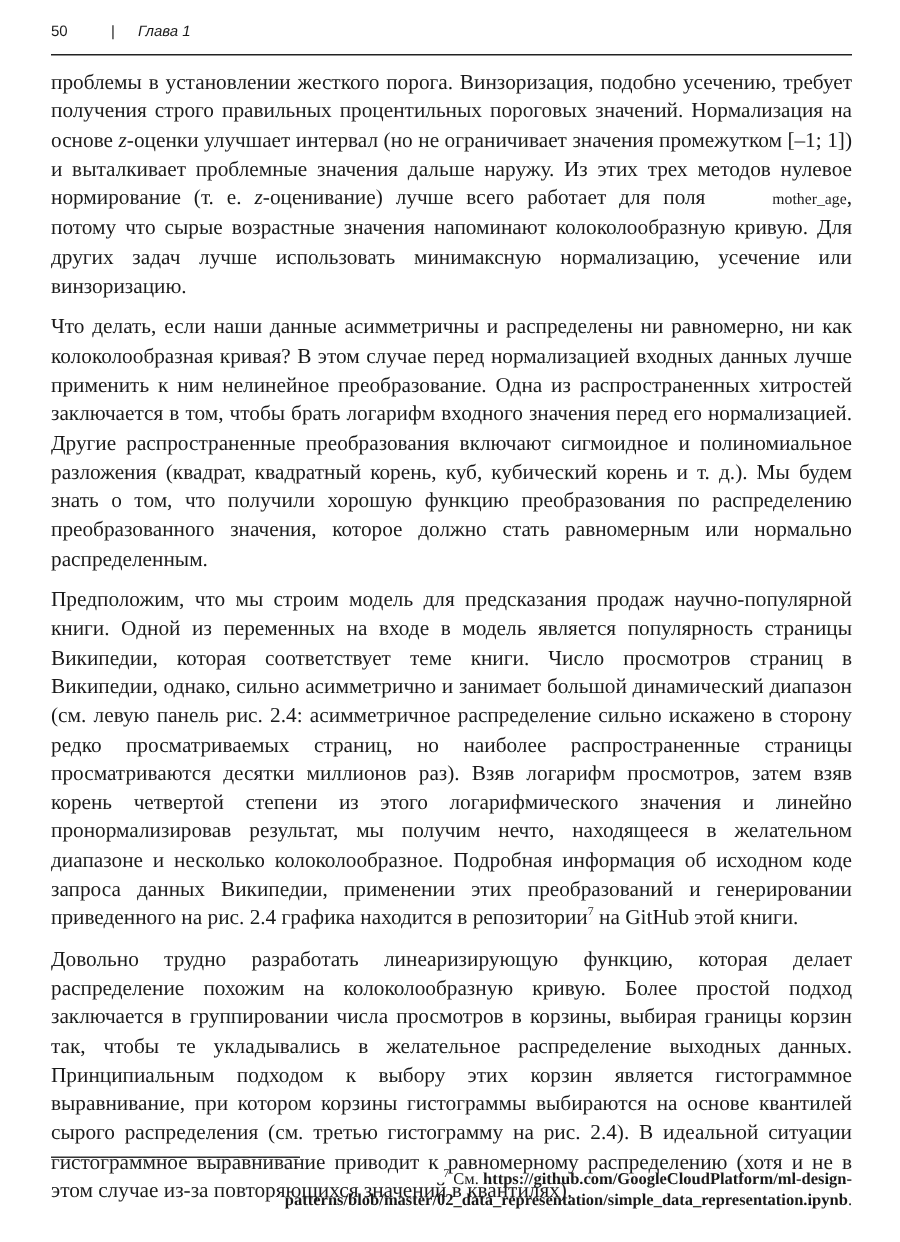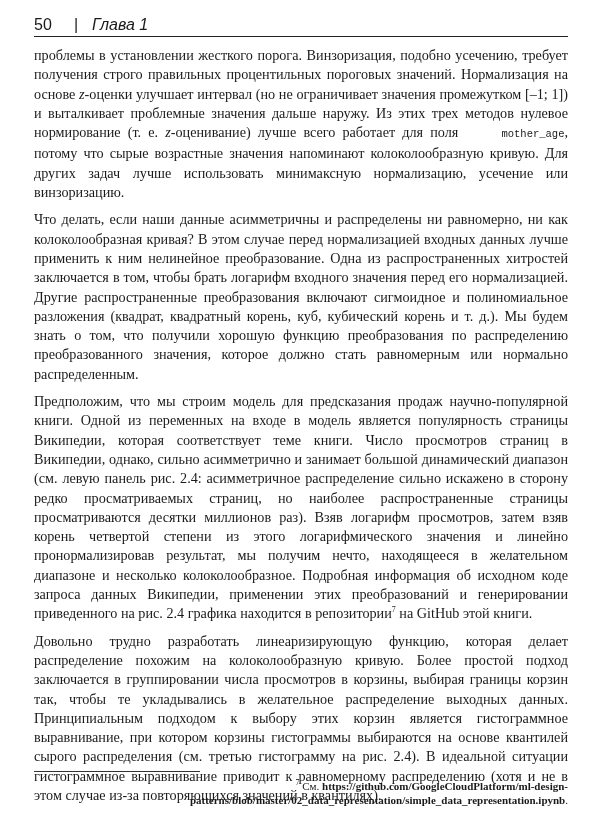--- a/index.html
+++ b/index.html
@@ -1,25 +1,25 @@
 <!DOCTYPE html>
 <html><head>
 <meta charset="utf-8">
 <style>
   html, body { margin:0; padding:0; background:#fff; }
   body { width:600px; height:828px; position:relative; overflow:hidden; color:#1a1a1a; }
   .header { position:absolute; left:34px; top:16px; width:534px; height:20px; border-bottom:1.5px solid #222;
-            font-family:"Liberation Sans", sans-serif; font-size:16px; }
+            font-family:"Liberation Sans", sans-serif; font-size:10px; }
   .header .num { position:absolute; left:0; top:0; }
   .header .sep { position:absolute; left:40px; top:0; }
   .header .chap { position:absolute; left:58px; top:0; font-style:italic; }
   .body { position:absolute; left:34px; top:46px; width:534px;
           font-family:"Liberation Serif", serif; font-size:14.2px; line-height:19.3px; text-align:justify; }
   .body p { margin:0 0 8px 0; }
-  .mono { font-family:Liberation Mono, monospace; font-size:10.5px;padding-left:36px; }
+  .mono { font-family:Liberation Serif, serif; font-size:10.5px;padding-left:36px; }
   .ital { font-style:italic; }
   h2 { font-family:"Liberation Sans", sans-serif; font-weight:bold; font-size:16.5px; margin:14px 0 8px 0; line-height:20px; }
   .fnrule { position:absolute; left:34px; top:771px; width:166px; border-top:1.5px solid #333; }
   .footnote { position:absolute; left:34px; top:779px; width:534px; font-family:"Liberation Serif", serif; font-size:11px; line-height:14px;text-align:right; }
   .footnote b { font-weight:bold; }
   sup { font-size:8px; line-height:0; }
 </style>
 </head>
 <body>
 

